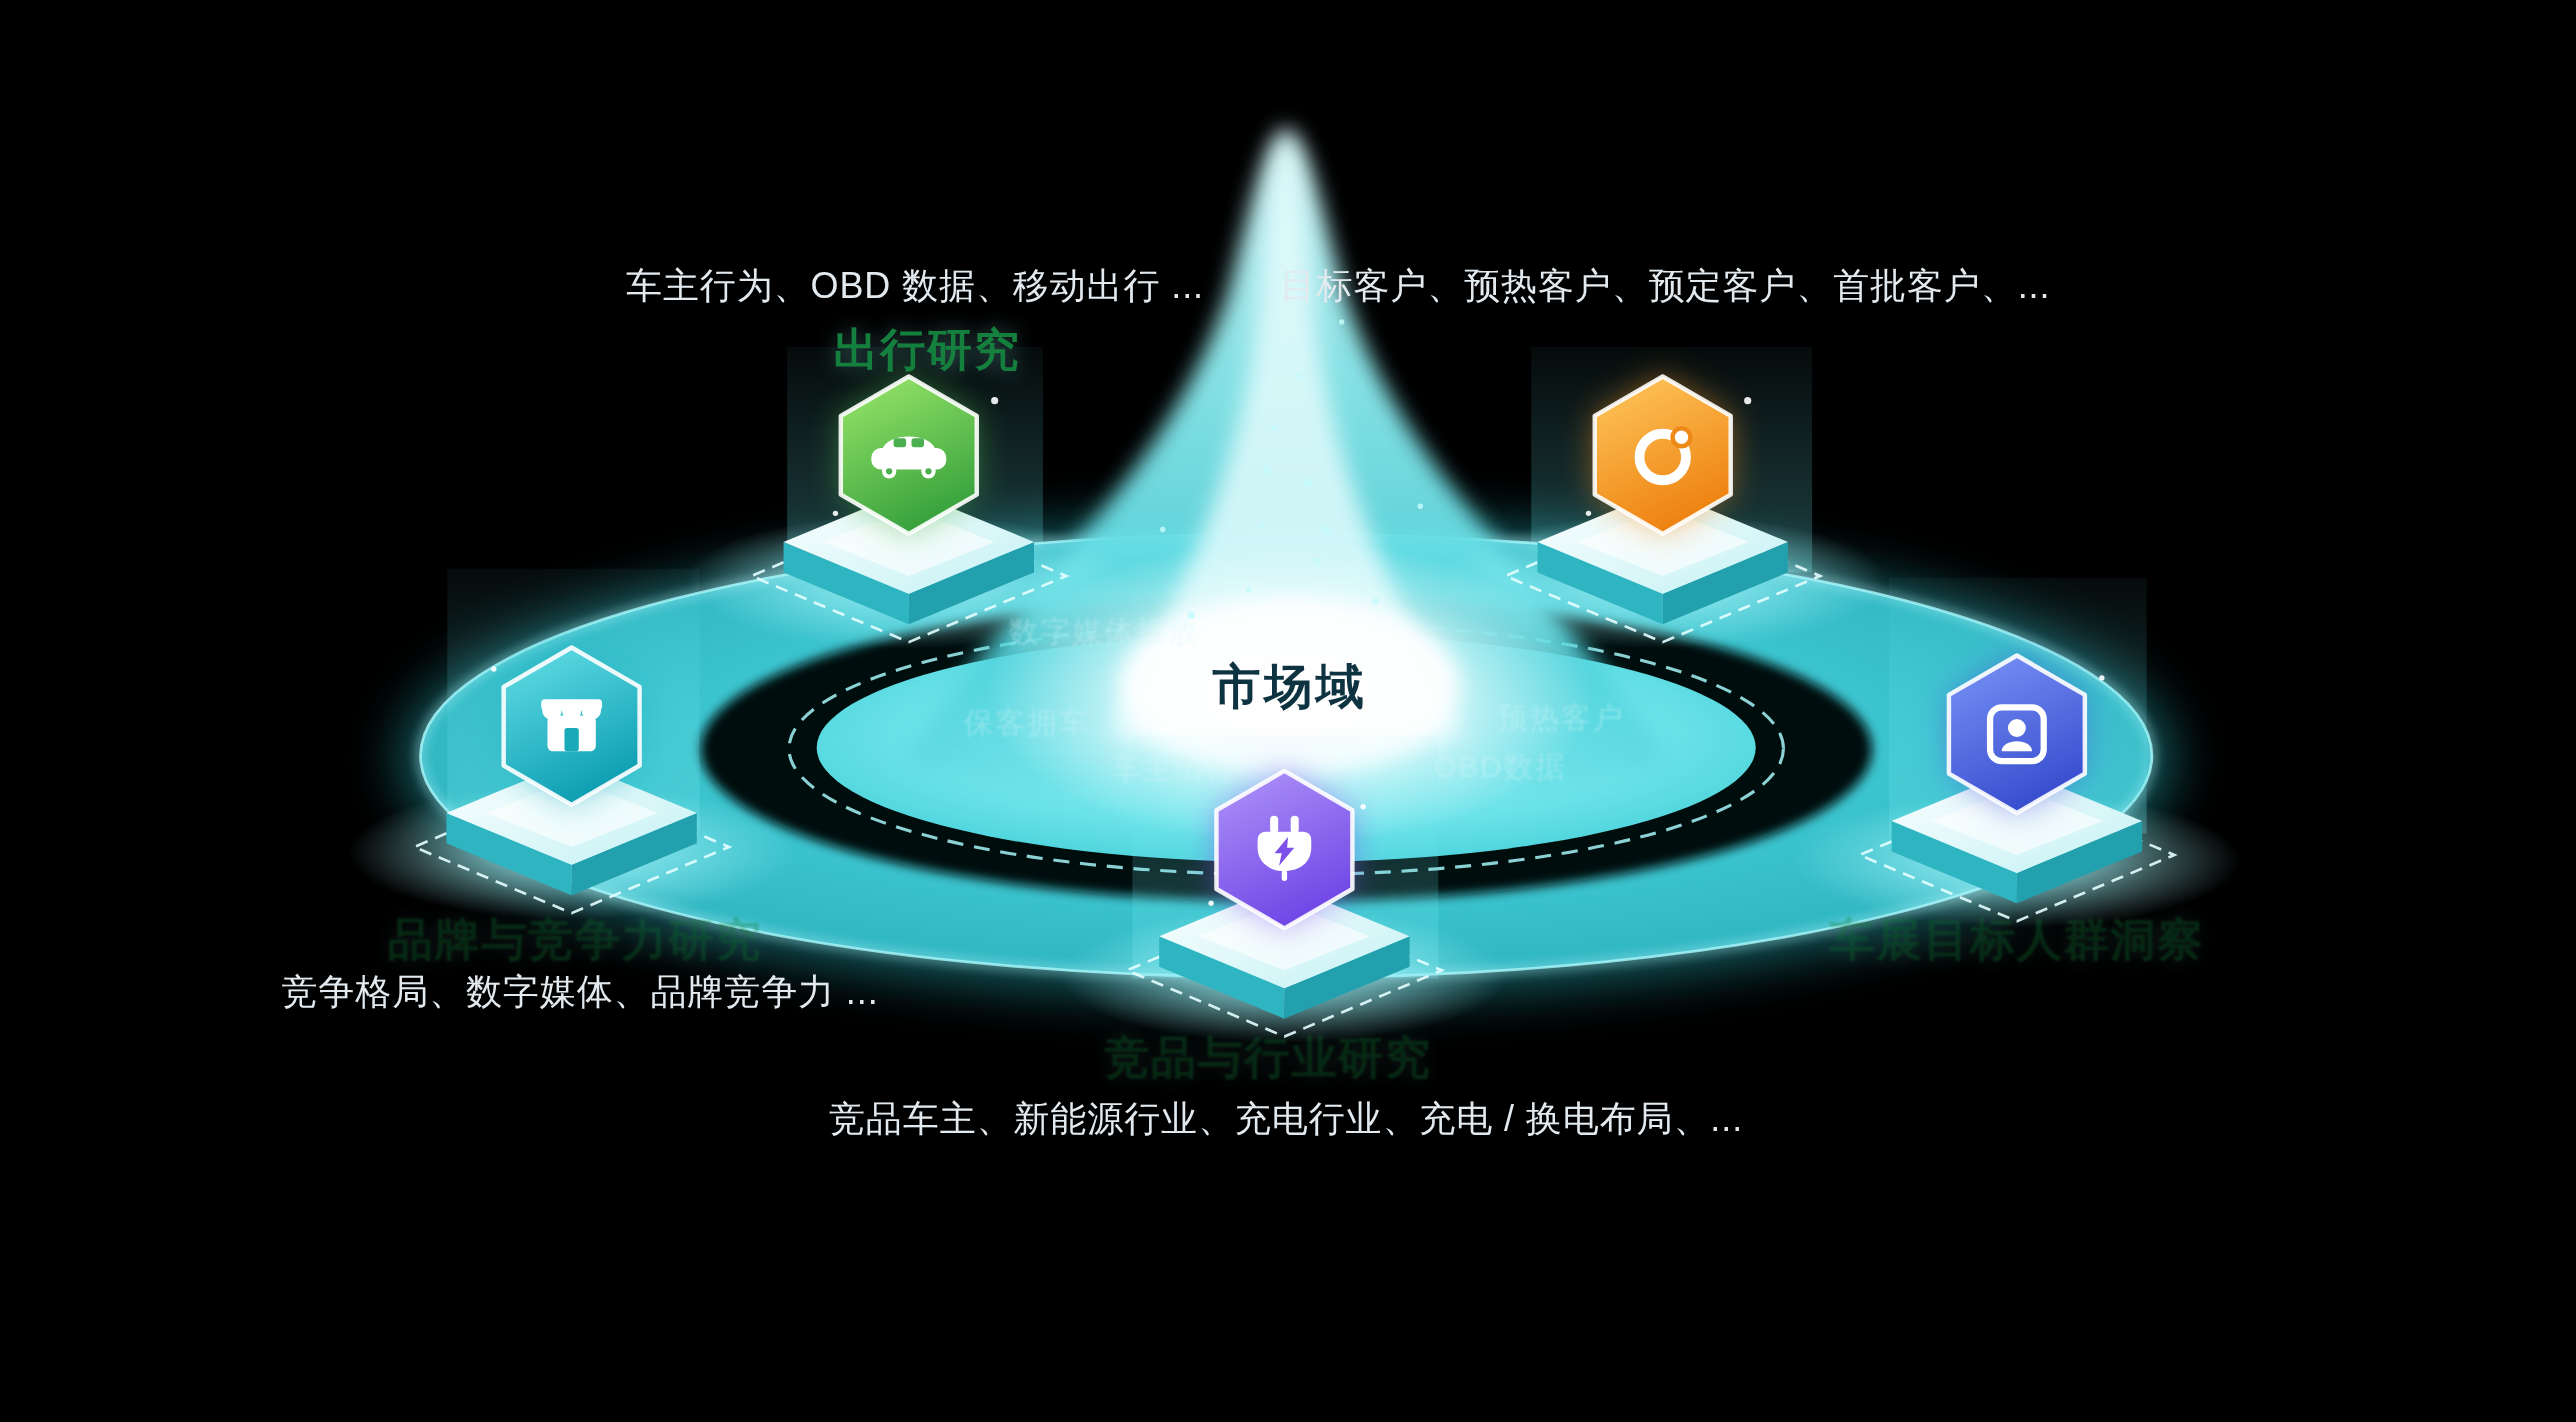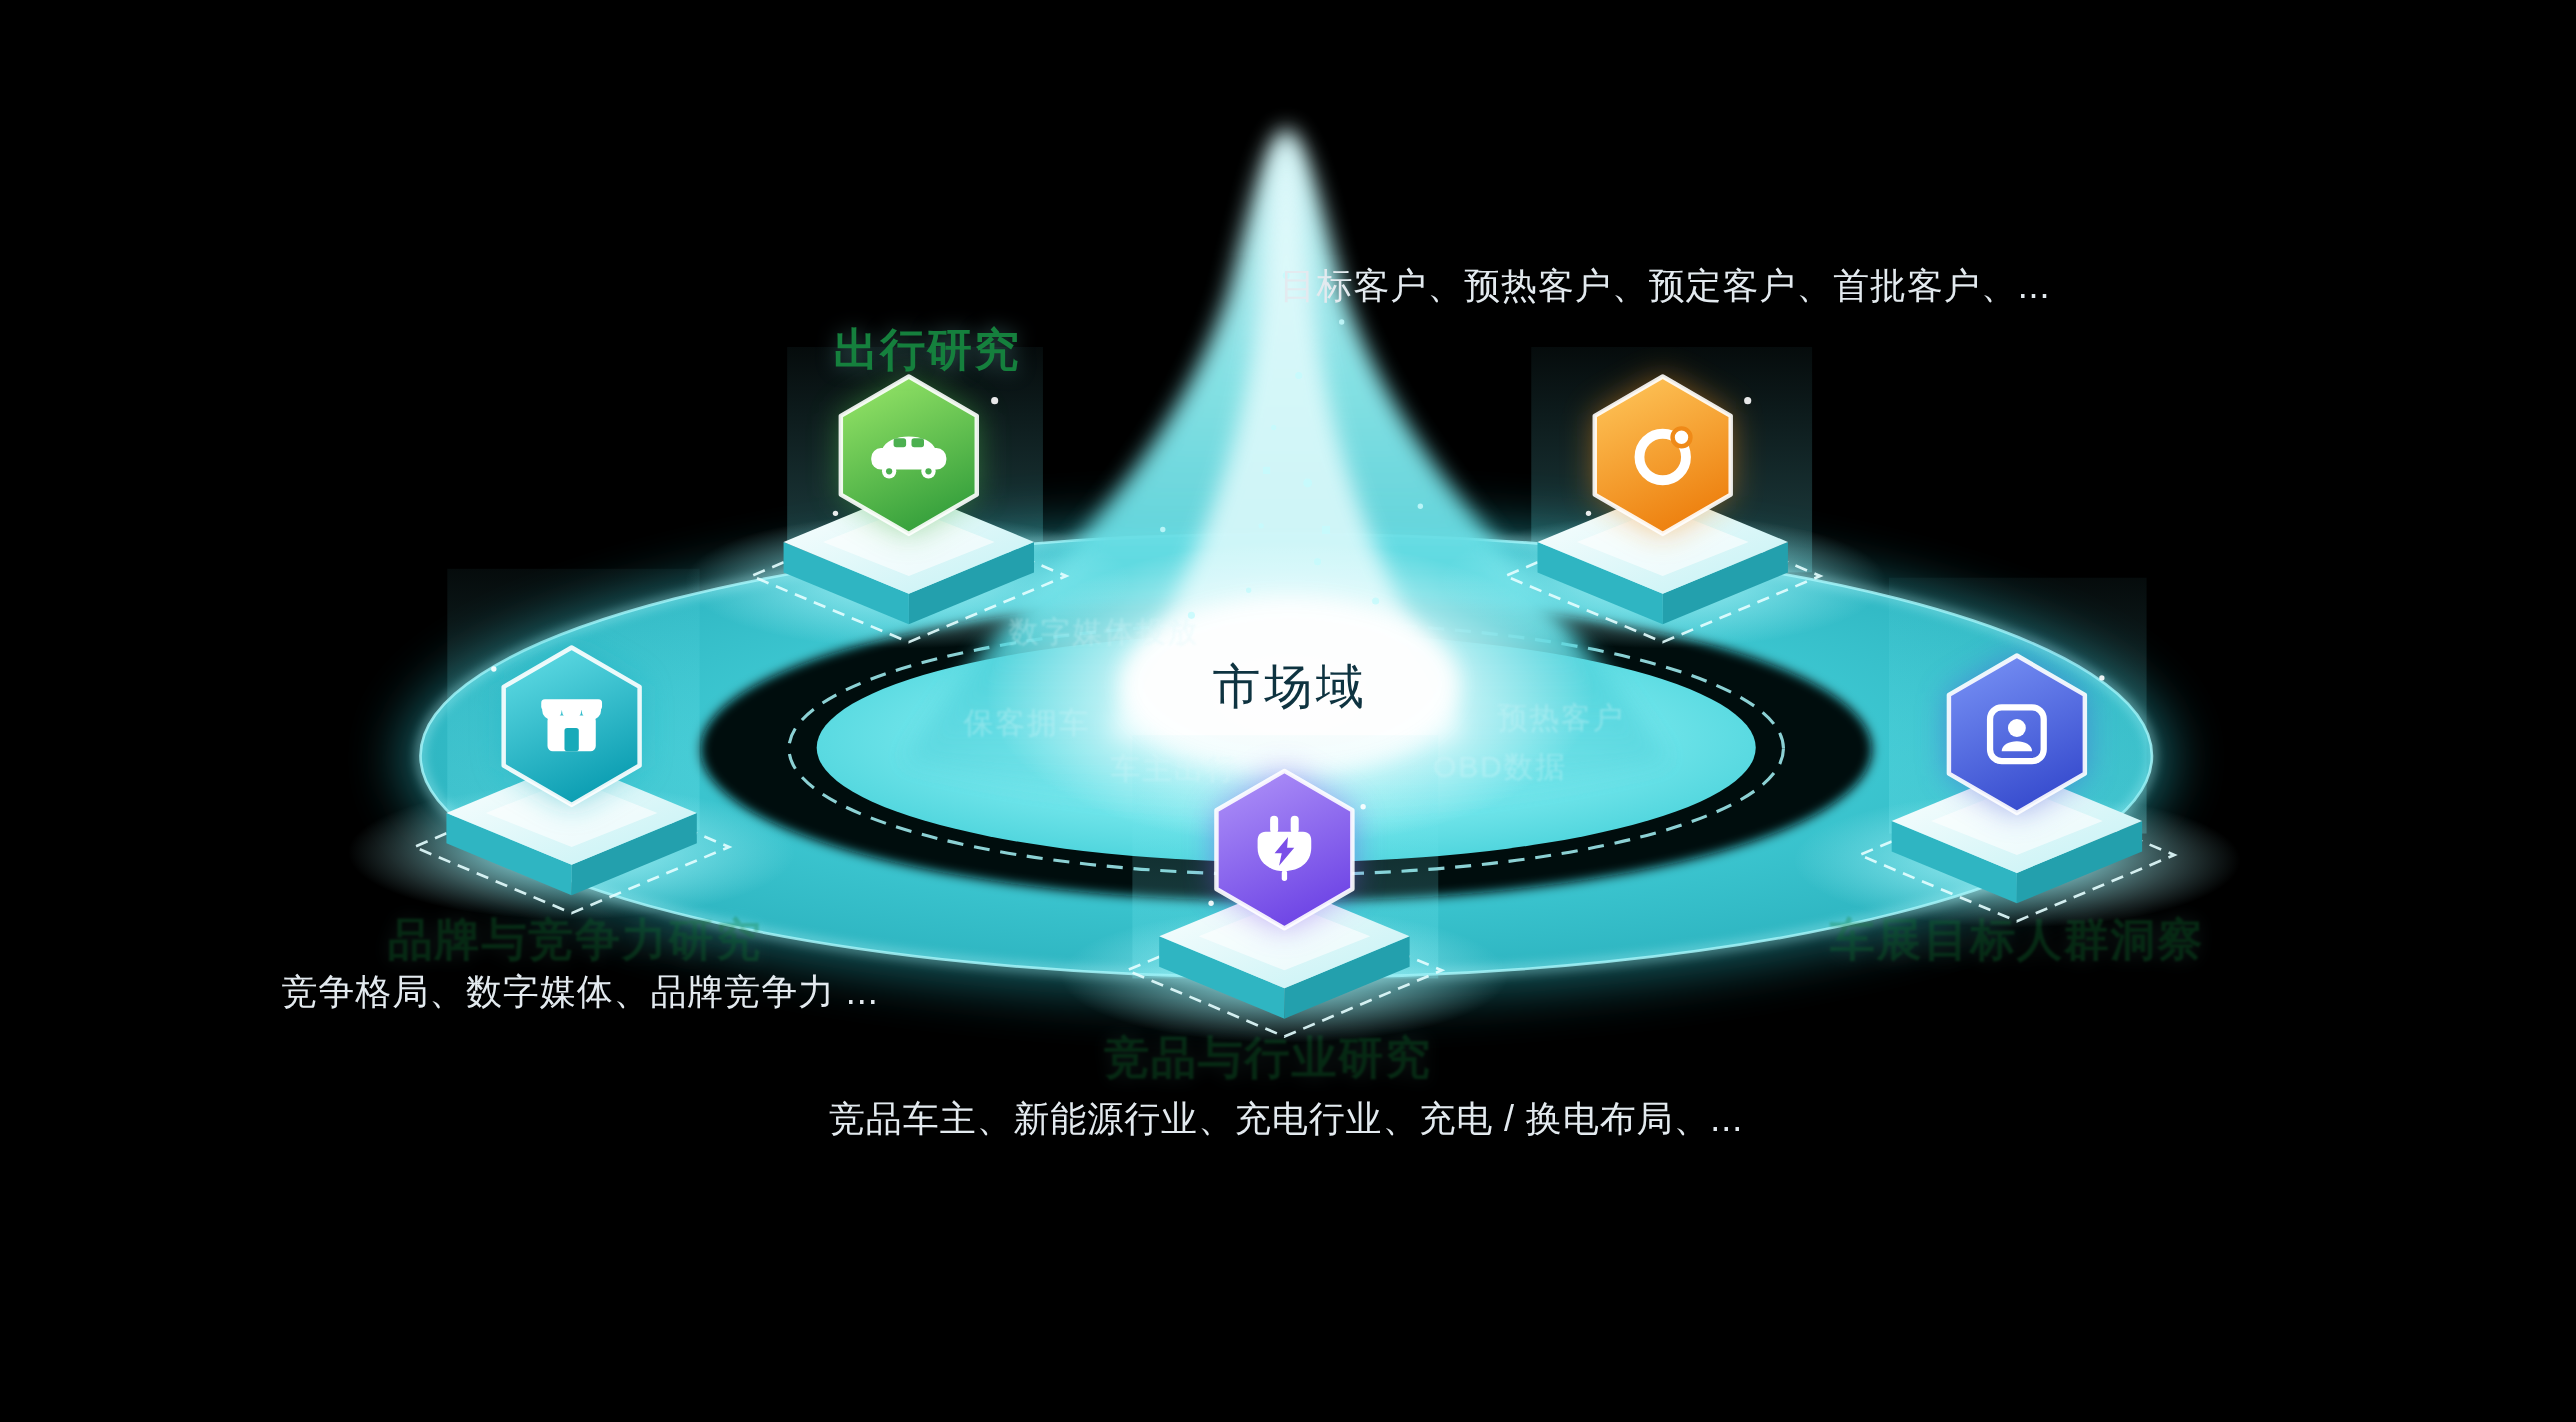--- a/index.html
+++ b/index.html
@@ -4,21 +4,21 @@
 <style>
   html,body{margin:0;padding:0;background:#000;}
   .stage{position:relative;width:2576px;height:1422px;background:#000;overflow:hidden;
          font-family:"Liberation Sans","DejaVu Sans",sans-serif;}
   .stage svg{position:absolute;left:0;top:0;}
   .label{position:absolute;transform:translate(-50%,-50%);white-space:nowrap;}
   .heading{font-size:45px;font-weight:700;color:#15803d;letter-spacing:1.8px;
            text-shadow:0 0 19.7px rgba(150,240,248,.35);}
   .heading.faded{opacity:.32;filter:blur(1.3px);}
   .desc{font-size:36px;font-weight:500;color:#e3eaef;letter-spacing:0.9px;}
-  .center-label{position:absolute;transform:translate(-50%,-50%);font-size:48px;font-weight:400;
+  .center-label{position:absolute;transform:translate(-50%,-50%);font-size:48px;font-weight:700;
                 color:#0e3340;letter-spacing:3.6px;white-space:nowrap;}
   .ring-label{position:absolute;transform:translate(-50%,-50%);font-size:30px;color:#d8f7fa;
               opacity:.34;filter:blur(1.3px);white-space:nowrap;letter-spacing:1.8px;}
 </style>
 </head>
 <body>
 
 <div class="stage">
 
 <svg width="2576" height="1422" viewBox="0 0 2880 1590">
@@ -228,20 +228,21 @@
         <circle cx="934" cy="574" r="3"></circle>
     <circle cx="1954" cy="448" r="4"></circle>
         <circle cx="1776" cy="574" r="3"></circle>
     <circle cx="552" cy="748" r="3"></circle>
         <circle cx="2350" cy="758" r="3"></circle>
     <circle cx="1354" cy="1010" r="3"></circle>
         <circle cx="1524" cy="902" r="3"></circle>
   </g>
 </svg>
 
+<div class="label desc" style="left:915px;top:286px">车主行为、OBD 数据、移动出行 ...</div>
 <div class="label heading" style="left:927px;top:350px">出行研究</div>
 
 <div class="label desc" style="left:1665px;top:286px">目标客户、预热客户、预定客户、首批客户、...</div>
 
 <div class="label heading faded" style="left:575px;top:940px">品牌与竞争力研究</div>
 <div class="label desc" style="left:580px;top:992px">竞争格局、数字媒体、品牌竞争力 ...</div>
 
 <div class="label heading faded" style="left:1268px;top:1058px">竞品与行业研究</div>
 <div class="label desc" style="left:1286px;top:1119px">竞品车主、新能源行业、充电行业、充电 / 换电布局、...</div>
 

